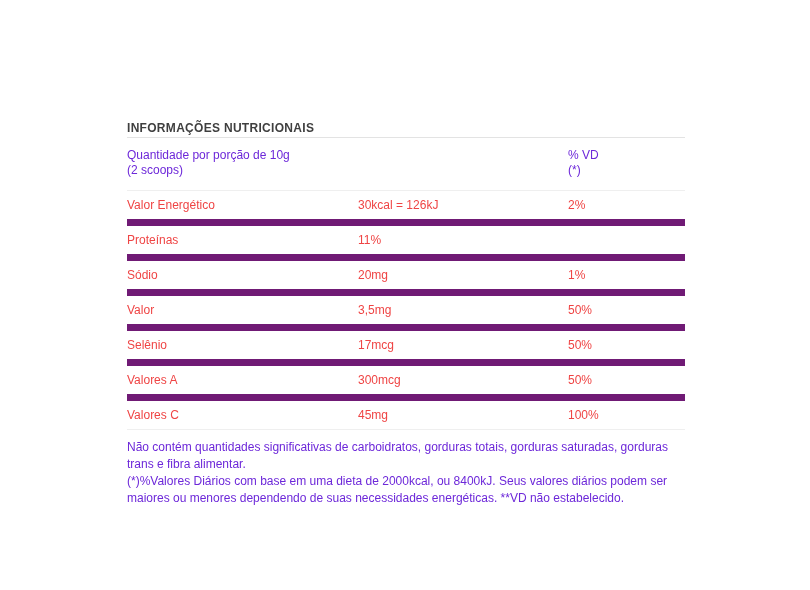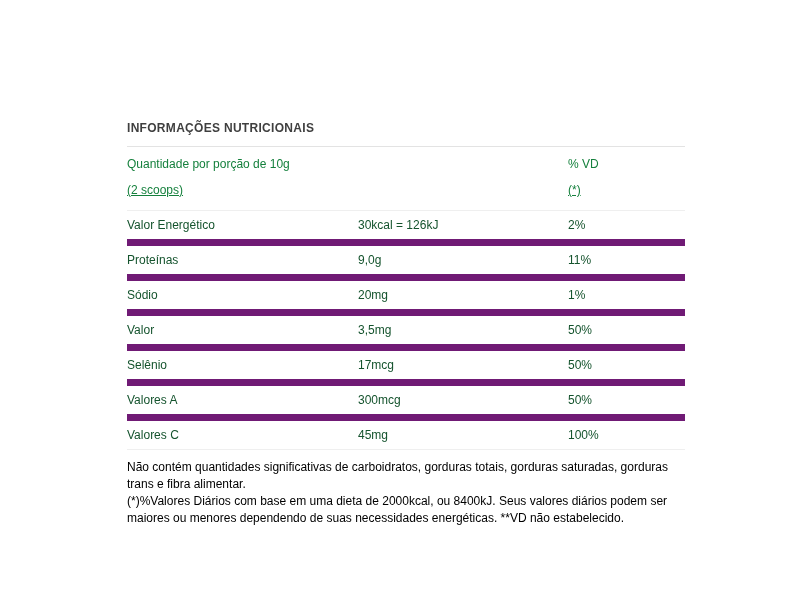--- a/index.html
+++ b/index.html
@@ -19,58 +19,57 @@
     position: absolute;
     left: 127px;
     top: 118px;
     width: 558px;
   }
   .title {
     font-size: 12px;
     font-weight: bold;
     letter-spacing: 0.3px;
     color: #3f3f3f;
-    padding: 3px 0 11px 0;
+    padding: 3px 0 2px 0;
     border-bottom: 1px solid #e3e3e3;
   }
   .header-block {
     display: grid;
     grid-template-columns: 441px 1fr;
     padding: 10px 0 12px 0;
     border-bottom: 1px solid #efefef;
   }
   .header-block .line {
     font-size: 12px;
-    color: #15803d;
+    color: #6d28d9;
     line-height: 15px;
     margin-top: 0;
   }
   .header-block .line + .line {
-    margin-top: 11px;
-    text-decoration: underline;
+    margin-top: 0;
   }
   .rows {
     border-bottom: 1px solid #efefef;
   }
   .row {
     display: grid;
     grid-template-columns: 231px 210px 1fr;
     align-items: center;
     height: 28px;
     font-size: 12px;
-    color: #14532d;
+    color: #ef4444;
   }
   .row + .row {
     border-top: 7px solid #701a75;
   }
   .footnotes {
     margin-top: 9px;
     font-size: 12px;
     line-height: 17px;
-    color: #000000;
+    color: #6d28d9;
   }
   .footnotes p {
     margin: 0;
   }
   .cell { display: block; }
 </style>
 </head>
 <body>
 
 <div class="canvas">
@@ -90,21 +89,20 @@
     </div>
 
     <div class="rows">
       <div class="row">
         <span class="cell">Valor Energético</span>
         <span class="cell">30kcal = 126kJ</span>
         <span class="cell">2%</span>
       </div>
       <div class="row">
         <span class="cell">Proteínas</span>
-        <span class="cell">9,0g</span>
         <span class="cell">11%</span>
       </div>
       <div class="row">
         <span class="cell">Sódio</span>
         <span class="cell">20mg</span>
         <span class="cell">1%</span>
       </div>
       <div class="row">
         <span class="cell">Valor</span>
         <span class="cell">3,5mg</span>

